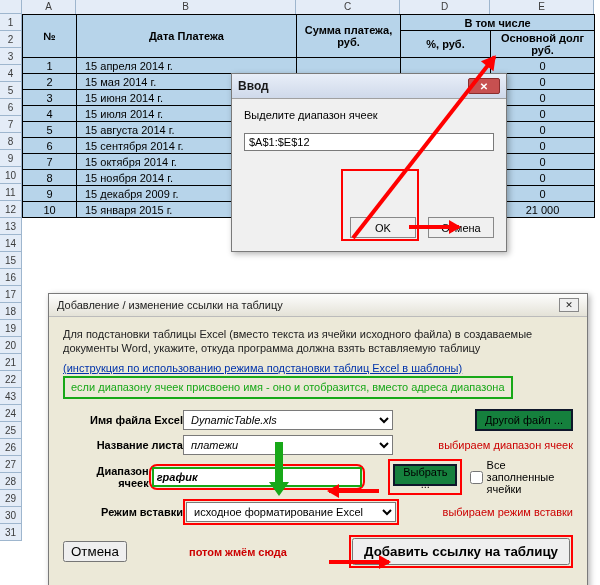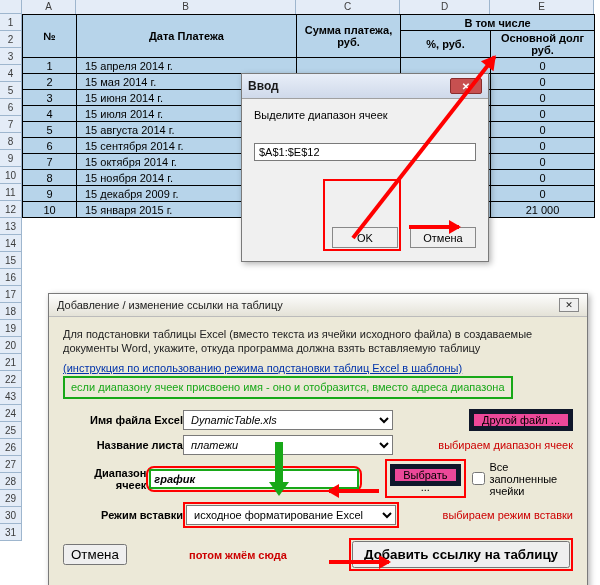--- a/index.html
+++ b/index.html
@@ -22,43 +22,43 @@
   .grid td.date { text-align: left; padding-left: 8px; }
   .grid td.val { text-align: center; }
 
   .colA { width: 54px; }
   .colB { width: 220px; }
   .colC { width: 104px; }
   .colD { width: 90px; }
   .colE { width: 104px; }
 
   
-  .dlg1 { position: absolute; top: 73px; left: 241px; width: 248px; background: #f0f0f0; border: 1px solid #7a7a7a; box-shadow: 2px 2px 6px rgba(0,0,0,.3); }
+  .dlg1 { position: absolute; top: 73px; left: 231px; width: 276px; background: #f0f0f0; border: 1px solid #7a7a7a; box-shadow: 2px 2px 6px rgba(0,0,0,.3); }
   .dlg1 .title { background: linear-gradient(#e8eef8,#cfd9ea); padding: 4px 6px; font-size: 12px; font-weight: bold; color: #1a1a1a; border-bottom:1px solid #a0a0a0; display:flex; justify-content:space-between; align-items:center;}
   .dlg1 .close { width:32px; height:16px; background:#c75050; color:#fff; text-align:center; font-size:10px; line-height:16px; border-radius:2px; border:1px solid #8a2d2d;}
   .dlg1 .body { padding: 10px 12px; }
-  .dlg1 .lbl { margin-bottom: 22px; font-size: 11px; }
+  .dlg1 .lbl { margin-bottom: 12px; font-size: 11px; }
   .dlg1 input[type=text] { width: 100%; border: 1px solid #7a7a7a; padding: 2px 4px; font-size: 11px; background:#fff; }
   .dlg1 .btnrow { text-align: right; padding: 8px 12px 10px; }
   .dlg1 button { width: 66px; height: 21px; font-size: 11px; margin-left: 6px; background:#f0f0f0; border:1px solid #888;margin-top:45px; }
   .dlg1 .okbox { border: 2px solid red; display:inline-block; padding:1px;}
 
   
   .dlg2 { position: absolute; top: 293px; left: 48px; width: 540px; height: 338px; background: #ece9d8; border: 1px solid #7a7a7a; box-shadow: 2px 2px 6px rgba(0,0,0,.3); }
   .dlg2 .title { background: linear-gradient(#fdfdfd,#e4e2d7); padding: 4px 8px; font-size: 11px; color: #222; border-bottom: 1px solid #bbb; display:flex; justify-content:space-between; align-items:center;}
   .dlg2 .title .close { width:20px; height:14px; border:1px solid #888; text-align:center; font-size:9px; line-height:12px; background:#efefef;}
   .dlg2 .body { padding: 8px 14px; font-size: 11px; position:relative; }
   .dlg2 .intro { margin: 2px 0 6px; color:#222; line-height:1.3; }
   .dlg2 a.link { color: #0033aa; text-decoration: underline; }
   .greenbox { border: 2px solid #18a818; color:#18a818; padding: 3px 6px; display:inline-block; margin: 2px 0 6px; line-height:1.25;}
   .row { display:flex; align-items:center; margin: 4px 0; }
   .row .lab { width: 120px; font-weight:bold;text-align:right; }
   .row select, .row input[type=text] { border:1px solid #7a7a7a; padding:1px 3px; background:#fff; font-size:11px; height:20px;}
   .row .sel1 { width: 210px; font-style: italic; }
-  .row button { height:22px; font-size:11px; border:5px solid #0f172a; background:#ec4899; padding:0 8px;}
+  .row button { height:22px; font-size:11px; border:2px solid #0f172a; background:#15803d; padding:0 8px;}
   .redborder { border: 2px solid red; }
   .redtext { color: #cc0000; font-size: 11px; }
   .bottomrow { display:flex; align-items:center; justify-content:space-between; margin-top: 10px;}
   .addbtn { font-weight:bold; padding: 4px 10px; }
 
   
   .garrow { position:absolute; left:222px; top:125px; width:16px; }
   .garrow .stem{ width:8px; height:40px; background:#18a818; margin:0 auto;}
   .garrow .head{ width:0;height:0;border-left:10px solid transparent; border-right:10px solid transparent; border-top:14px solid #18a818; margin-left:-2px;}
 

